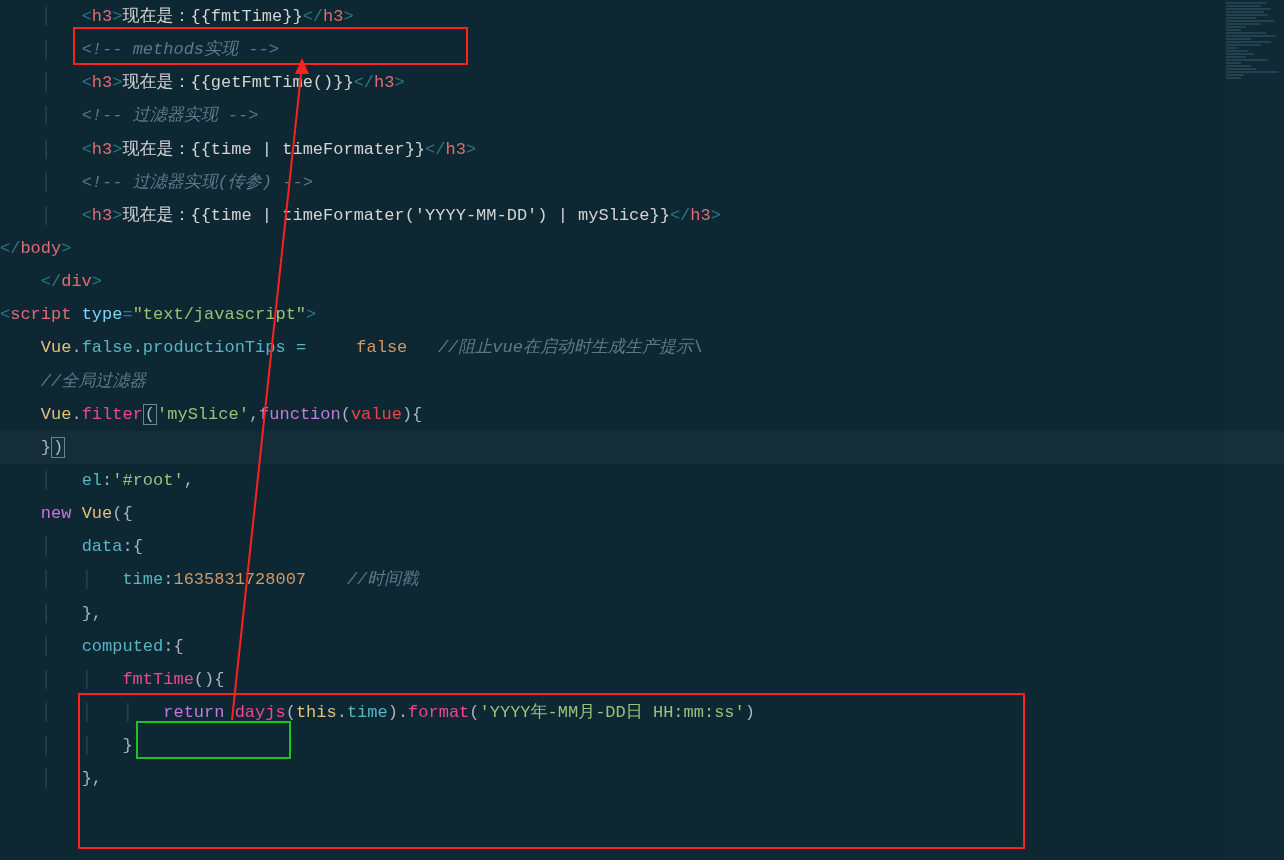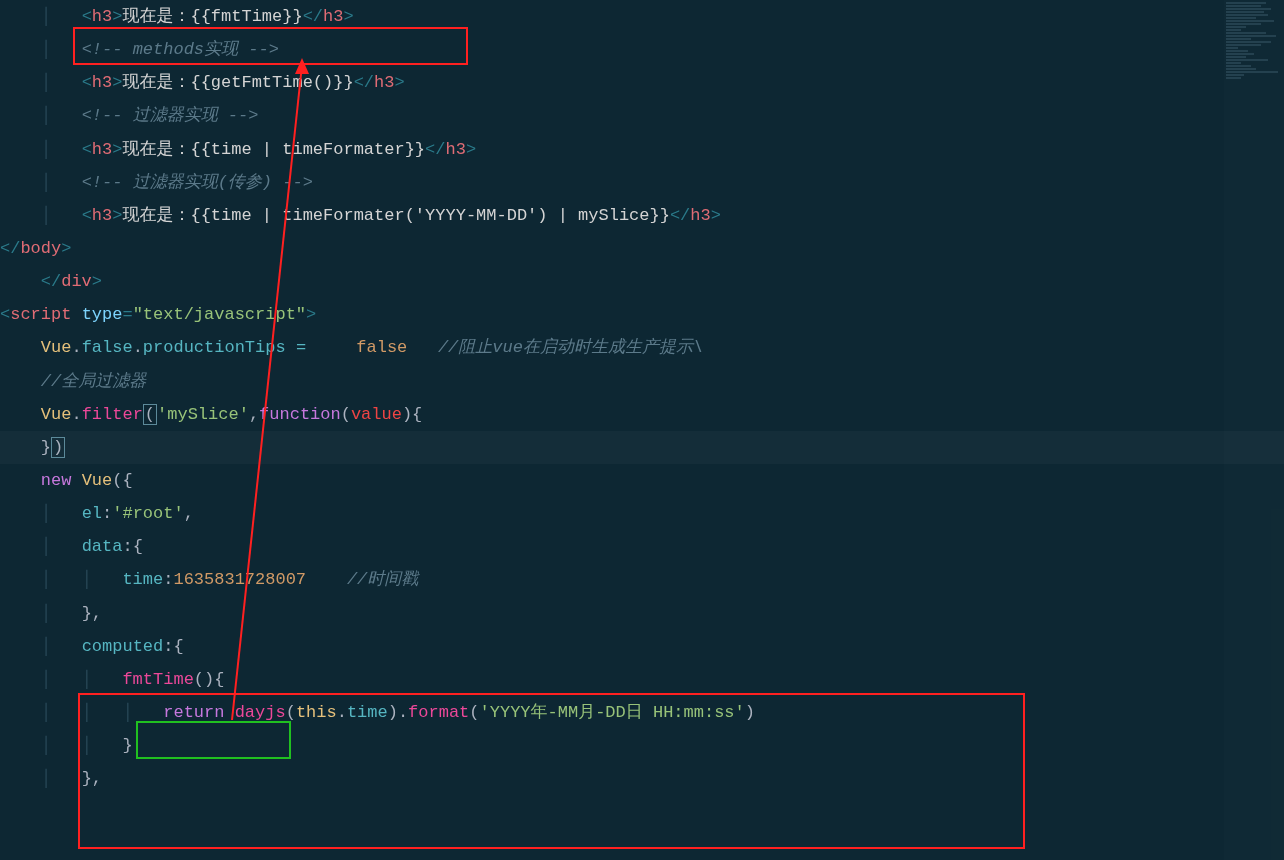--- a/index.html
+++ b/index.html
@@ -100,22 +100,22 @@
   <div class="line"><span class="indent-guide">    │   </span><span class="tag-bracket">&lt;</span><span class="tag-name">h3</span><span class="tag-bracket">&gt;</span><span class="text">现在是：{{time | timeFormater}}</span><span class="tag-bracket">&lt;/</span><span class="tag-name">h3</span><span class="tag-bracket">&gt;</span></div>
   <div class="line"><span class="indent-guide">    │   </span><span class="comment">&lt;!-- 过滤器实现(传参) --&gt;</span></div>
   <div class="line"><span class="indent-guide">    │   </span><span class="tag-bracket">&lt;</span><span class="tag-name">h3</span><span class="tag-bracket">&gt;</span><span class="text">现在是：{{time | timeFormater('YYYY-MM-DD') | mySlice}}</span><span class="tag-bracket">&lt;/</span><span class="tag-name">h3</span><span class="tag-bracket">&gt;</span></div>
   <div class="line"><span class="tag-bracket">&lt;/</span><span class="tag-name">body</span><span class="tag-bracket">&gt;</span></div>
   <div class="line"><span class="indent-guide">    </span><span class="tag-bracket">&lt;/</span><span class="tag-name">div</span><span class="tag-bracket">&gt;</span></div>
   <div class="line"><span class="tag-bracket">&lt;</span><span class="tag-name">script</span> <span class="attr-name">type</span><span class="tag-bracket">=</span><span class="string">"text/javascript"</span><span class="tag-bracket">&gt;</span></div>
   <div class="line"><span class="indent-guide">    </span><span class="var-name">Vue</span><span class="dot">.</span><span class="prop-name">false</span><span class="dot">.</span><span class="prop-name">productionTips</span> <span class="operator">=</span> <span class="bool">false</span>   <span class="comment">//阻止vue在启动时生成生产提示\</span></div>
   <div class="line"><span class="indent-guide">    </span><span class="comment">//全局过滤器</span></div>
   <div class="line"><span class="indent-guide">    </span><span class="var-name">Vue</span><span class="dot">.</span><span class="func-name">filter</span><span class="paren bracket-match">(</span><span class="string">'mySlice'</span><span class="paren">,</span><span class="keyword-js">function</span><span class="paren">(</span><span class="identifier">value</span><span class="paren">){</span></div>
   <div class="line highlight-line"><span class="indent-guide">    </span><span class="paren">}</span><span class="paren bracket-match">)</span></div>
+  <div class="line"><span class="indent-guide">    │   </span><span class="prop-name">el</span><span class="paren">:</span><span class="string">'#root'</span><span class="paren">,</span></div>
   <div class="line"><span class="indent-guide">    </span><span class="keyword-js">new</span> <span class="var-name">Vue</span><span class="paren">({</span></div>
-  <div class="line"><span class="indent-guide">    │   </span><span class="prop-name">el</span><span class="paren">:</span><span class="string">'#root'</span><span class="paren">,</span></div>
   <div class="line"><span class="indent-guide">    │   </span><span class="prop-name">data</span><span class="paren">:{</span></div>
   <div class="line"><span class="indent-guide">    │   │   </span><span class="prop-name">time</span><span class="paren">:</span><span class="number">1635831728007</span>    <span class="comment">//时间戳</span></div>
   <div class="line"><span class="indent-guide">    │   </span><span class="paren">},</span></div>
   <div class="line"><span class="indent-guide">    │   </span><span class="prop-name">computed</span><span class="paren">:{</span></div>
   <div class="line"><span class="indent-guide">    │   │   </span><span class="func-name">fmtTime</span><span class="paren">(){</span></div>
   <div class="line"><span class="indent-guide">    │   │   │   </span><span class="keyword-js">return</span> <span class="func-name">dayjs</span><span class="paren">(</span><span class="this">this</span><span class="dot">.</span><span class="prop-name">time</span><span class="paren">).</span><span class="func-name">format</span><span class="paren">(</span><span class="string">'YYYY年-MM月-DD日 HH:mm:ss'</span><span class="paren">)</span></div>
   <div class="line"><span class="indent-guide">    │   │   </span><span class="paren">}</span></div>
   <div class="line"><span class="indent-guide">    │   </span><span class="paren">},</span></div>
 </div>
 

